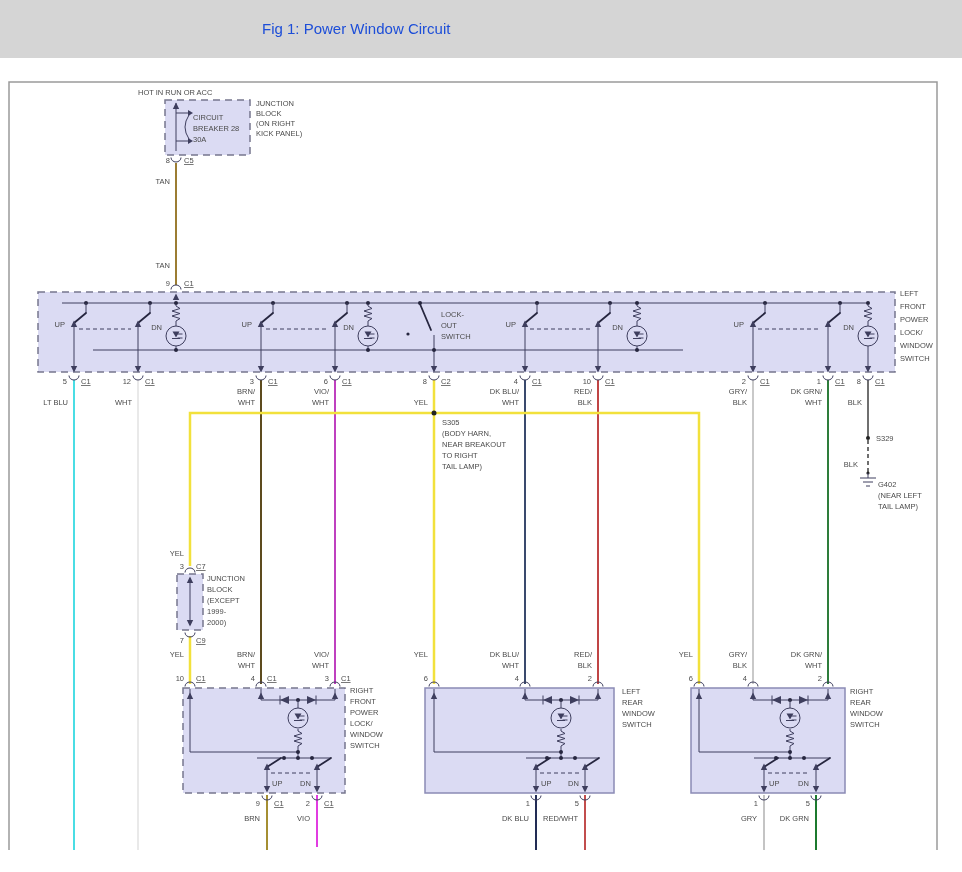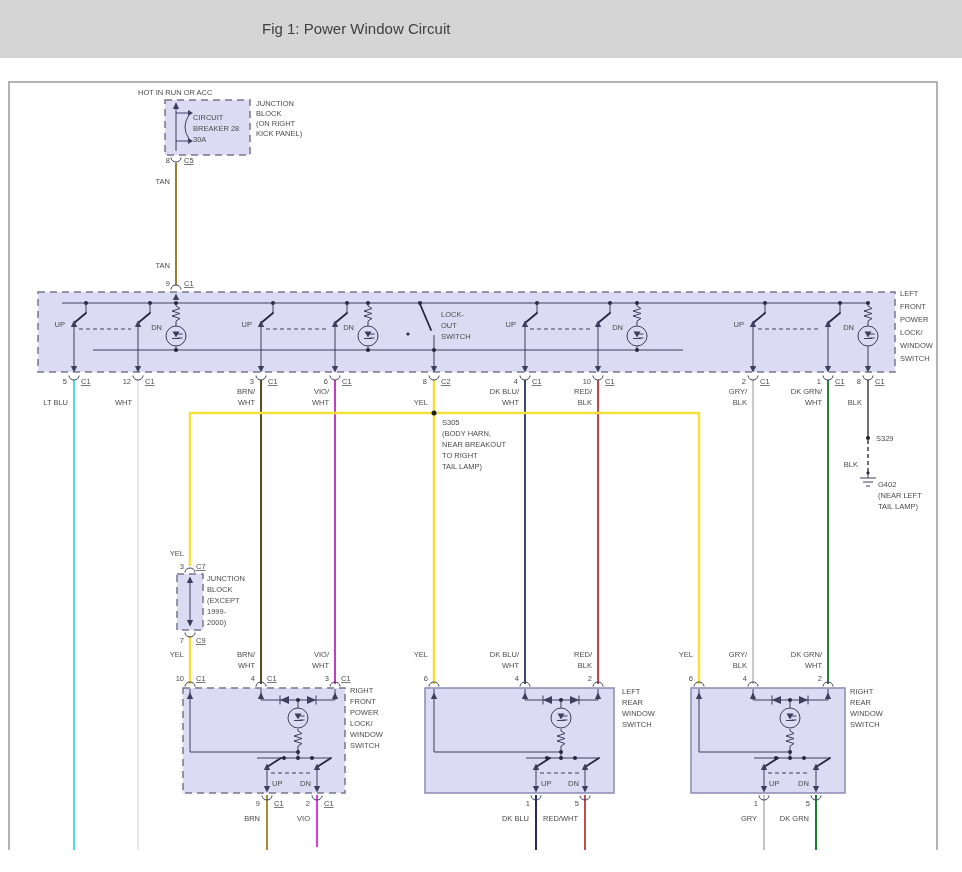--- a/index.html
+++ b/index.html
@@ -1,19 +1,19 @@
 <!DOCTYPE html>
 <html><head>
 <meta charset="utf-8">
 <style>
   html,body{margin:0;padding:0;background:#fff;width:962px;height:872px;overflow:hidden;
     font-family:"Liberation Sans",sans-serif;}
   .stage{position:relative;width:962px;height:872px;background:#fff;}
   .titlebar{position:absolute;left:0;top:0;width:962px;height:58px;background:#d5d5d5;}
-  .title{position:absolute;left:262px;top:20px;font-size:15px;color:#404040;}
+  .title{position:absolute;left:262px;top:20px;font-size:15px;color:#1d4ed8;}
   svg{position:absolute;left:0;top:0;}
   text{font-family:"Liberation Sans",sans-serif;font-size:7.5px;fill:#4b4b4b;}
   .te{text-anchor:end;}
   .conn{text-decoration:underline;}
   .ln{stroke:#3e3e5e;stroke-width:1;fill:none;}
   .lv{stroke:#26263f;stroke-width:1.8;fill:none;stroke-linecap:round;}
   .gng{stroke:#3e3e5e;stroke-width:1;stroke-dasharray:4 3;fill:none;}
   .dot{fill:#26263f;}
   .fil{fill:#3e3e5e;}
   .boxs{stroke:#8b8bb5;stroke-width:1.5;}

